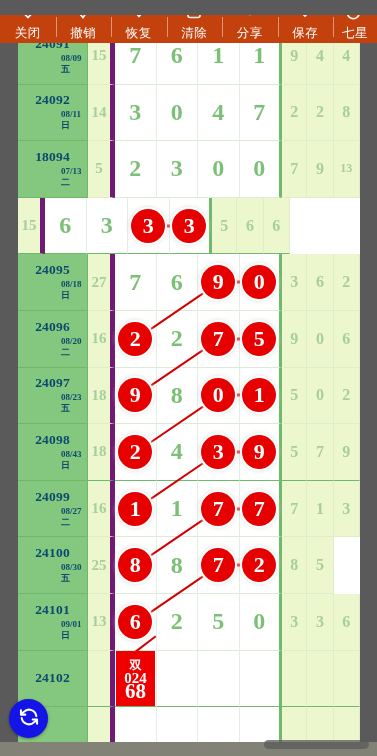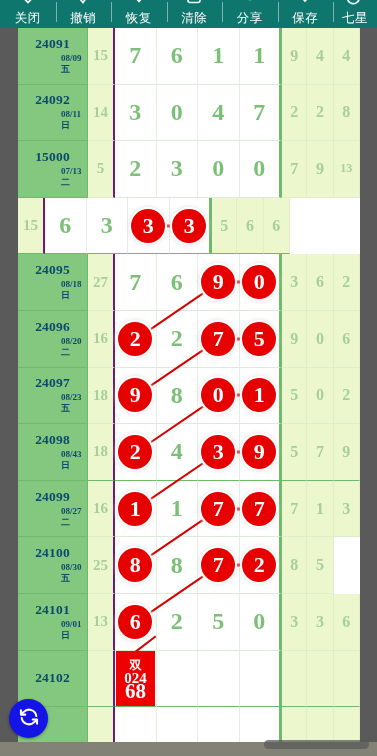--- a/index.html
+++ b/index.html
@@ -4,22 +4,22 @@
 <style>
   * { box-sizing: border-box; margin:0; padding:0; }
   html,body { width:377px; height:756px; overflow:hidden; }
   body {
     font-family: "Liberation Sans", "DejaVu Sans", sans-serif;
     background:#5a5a5a;
     position:relative;
   }
   
   #toolbar{
-    position:absolute; left:0; top:0; width:377px; height:28px;
-    background:#0f766e; display:flex; align-items:flex-end; z-index:40;
+    position:absolute; left:0; top:15px; width:377px; height:28px;
+    background:#c2410c; display:flex; align-items:flex-end; z-index:40;
     overflow:hidden;
   }
   .tb-item{
     flex:1 1 0; height:28px; position:relative;
     display:flex; flex-direction:column; align-items:center; justify-content:flex-end;
     color:#ffffff;
   }
   .tb-item + .tb-item::before{
     content:""; position:absolute; left:0; top:2px; width:1px; height:20px;
     background:rgba(255,255,255,.45);
@@ -50,21 +50,21 @@
     flex-direction:column; border-right:1px solid #6fb96a;
     border-bottom:1px solid #6fb96a;
   }
   .c-label .issue{ font-size:13.5px; font-weight:bold; letter-spacing:.2px;
     font-family:"Liberation Serif","DejaVu Serif",serif; }
   .c-label .date{ font-size:9px; font-weight:bold; margin-top:1px;
     font-family:"Liberation Serif","DejaVu Serif",serif;padding-left:43px;}
   
   .c-sum{
     width:27px; background:#edf7cd; color:#a8cf9a; font-size:15px;
-    border-right:2px solid #701a75; border-bottom:1px solid #dfeec7;
+    border-right:5px solid #701a75; border-bottom:1px solid #dfeec7;
     font-family:"Liberation Serif","DejaVu Serif",serif;
   }
   
   .c-num{
     width:41.5px; background:#ffffff; color:#7cc077; font-size:24px;
     font-family:"Liberation Serif","DejaVu Serif",serif;
   }
   .c-num.lastnum{ border-right:2px solid #6fb96a; }
   
   .c-tail{
@@ -218,21 +218,21 @@
         <div class="cell c-num">3</div>
         <div class="cell c-num">0</div>
         <div class="cell c-num">4</div>
         <div class="cell c-num lastnum">7</div>
         <div class="cell c-tail first">2</div>
         <div class="cell c-tail">2</div>
         <div class="cell c-tail">8</div>
       </div>
       <div class="row">
         <div class="cell c-label">
-          <span class="issue">15000</span>
+          <span class="issue">18094</span>
           <span class="date">07/13 二</span>
         </div>
         <div class="cell c-sum">5</div>
         <div class="cell c-num">2</div>
         <div class="cell c-num">3</div>
         <div class="cell c-num">0</div>
         <div class="cell c-num lastnum">0</div>
         <div class="cell c-tail first">7</div>
         <div class="cell c-tail">9</div>
         <div class="cell c-tail small">13</div>

